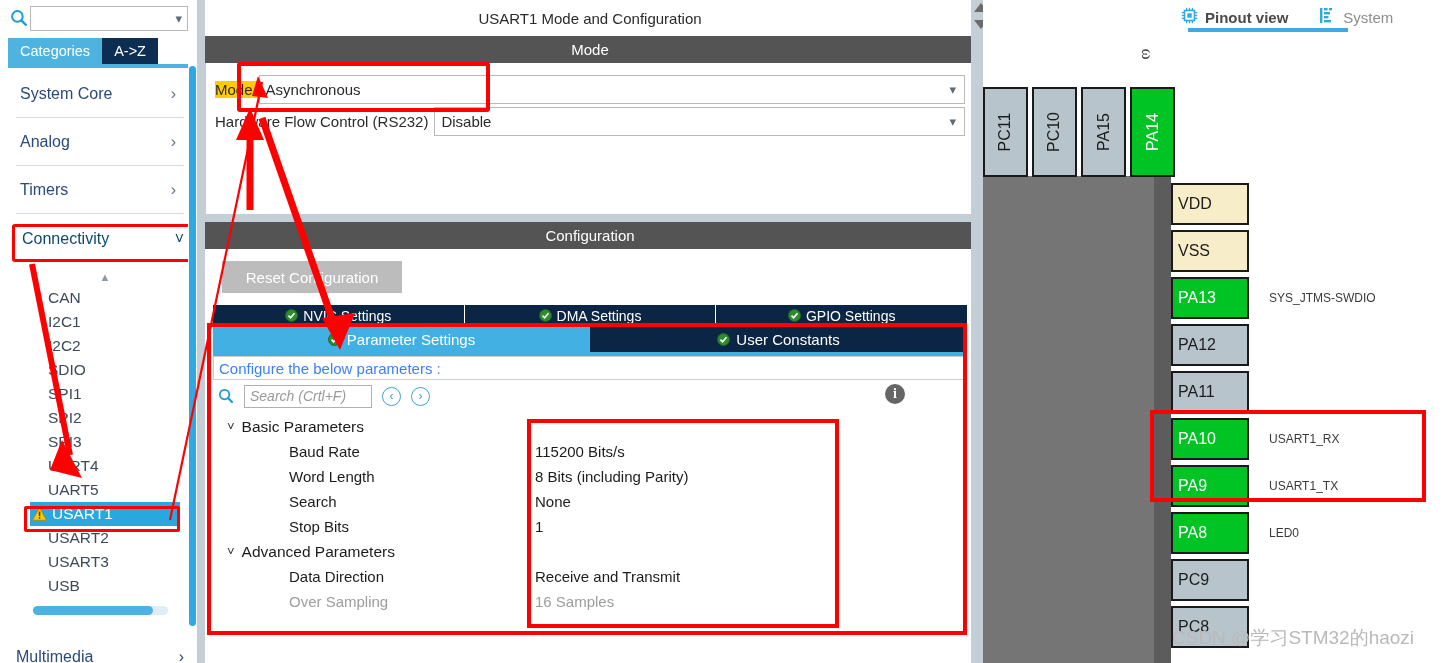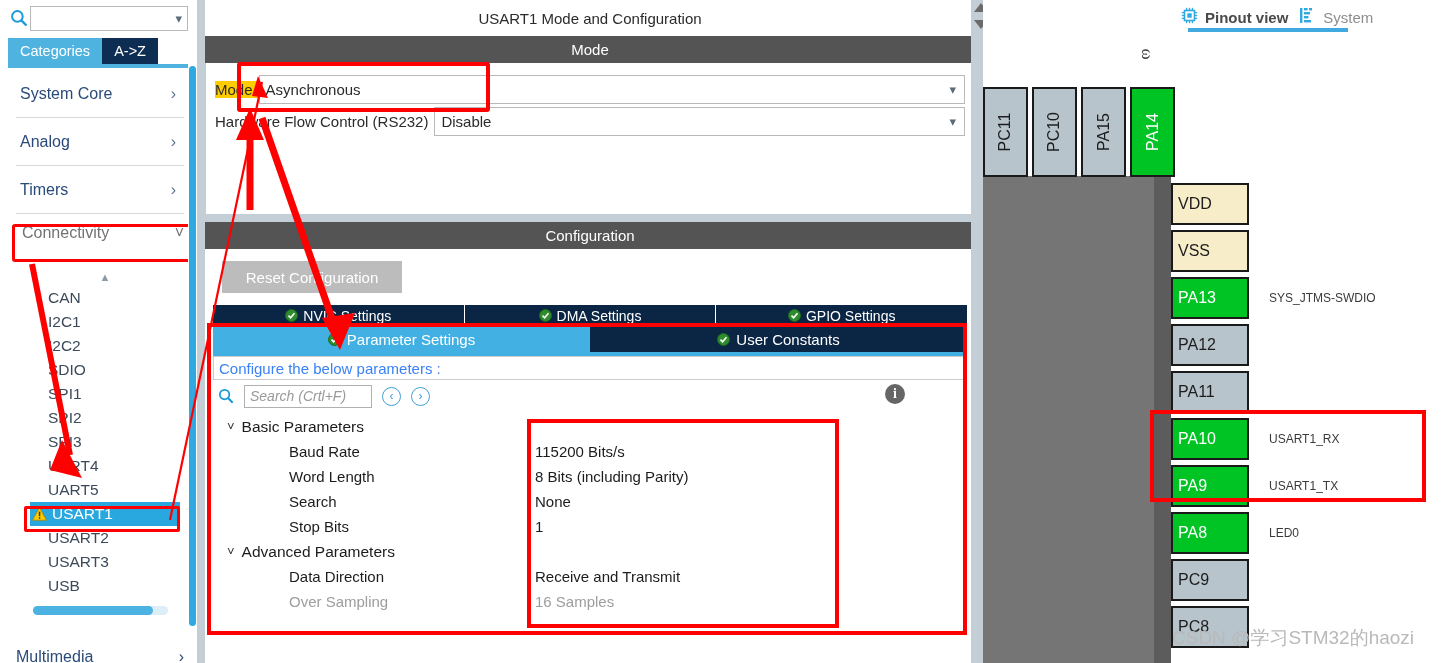--- a/index.html
+++ b/index.html
@@ -22,22 +22,22 @@
   .tab-cat.unsel{ background:#0d2d52; }
   .tabs-underline{ position:absolute; left:8px; top:64px; width:180px; height:4px; background:#4fb3e0; }
 
   .catlist{ position:absolute; left:16px; top:70px; width:168px; }
   .cat-item{ height:48px; display:flex; align-items:center; justify-content:space-between;
              border-bottom:1px solid #d8d8d8; padding:0 8px 0 4px;
              color:#2a4a7a; font-size:16px; }
   .cat-item .chev{ color:#5e7590; font-size:16px; font-weight:300; }
 
   .conn-wrap{ position:absolute; left:12px; top:224px; width:184px; height:38px; }
-  .conn-inner{ position:absolute; inset:0; display:flex; align-items:flex-start; justify-content:space-between;
-               padding:0 12px 8px 10px; color:#737373; font-size:16px; background:#fff; }
+  .conn-inner{ position:absolute; inset:0; display:flex; align-items:center; justify-content:space-between;
+               padding:0 12px 8px 10px; color:#0c4a6e; font-size:16px; background:#fff; }
   .conn-box{ position:absolute; inset:0; border:3px solid #ff0000; border-radius:3px; pointer-events:none; }
 
   .peripherals{ position:absolute; left:30px; top:268px; width:150px; }
   .spin{ height:18px; display:flex; align-items:center; justify-content:center; color:#8a9aa8; font-size:11px; }
   .p-item{ height:24px; display:flex; align-items:center; padding-left:18px;
            color:#3b4a5a; font-size:15.5px; }
   .p-item.active{ background:#29a8e0; color:#fff; }
   .warn-ico{ width:15px; height:14px; margin-right:5px; margin-left:-16px; display:inline-block; }
 
   .usart-box{ position:absolute; left:24px; top:506px; width:156px; height:26px;
@@ -118,21 +118,21 @@
                     border:4px solid #ff0000; pointer-events:none; }
 
   .center-right-divider{ position:absolute; left:971px; top:0; width:12px; height:663px; background:#c3ced6; }
   .arrow-up{ position:absolute; left:974px; top:3px; width:0; height:0;
              border-left:7px solid transparent; border-right:7px solid transparent; border-bottom:9px solid #6b6b6b; }
   .arrow-dn{ position:absolute; left:974px; top:20px; width:0; height:0;
              border-left:7px solid transparent; border-right:7px solid transparent; border-top:9px solid #6b6b6b; }
 
   
   .right{ position:absolute; left:983px; top:0; width:464px; height:663px; background:#fff; }
-  .viewtabs{ position:absolute; left:198px; top:2px; height:30px; display:flex; align-items:center; gap:12px; }
+  .viewtabs{ position:absolute; left:198px; top:2px; height:30px; display:flex; align-items:center; gap:32px; }
   .vtab{ display:flex; align-items:center; gap:7px; font-size:15px; font-weight:bold; color:#4a4a4a; }
   .vtab.inactive{ color:#8d8d8d; font-weight:normal; }
   .vtab-underline{ position:absolute; left:205px; top:28px; width:160px; height:4px; background:#3fa9e0; }
 
   .omega{ position:absolute; left:158px; top:44px; font-size:17px; color:#3a3a3a;
           transform:rotate(90deg); font-family:"Liberation Serif", serif; }
 
   .chip-body{ position:absolute; left:0px; top:176px; width:188px; height:487px; background:#757575; }
   .chip-edge{ position:absolute; left:171px; top:176px; width:17px; height:487px; background:#5c5c5c; }
 

